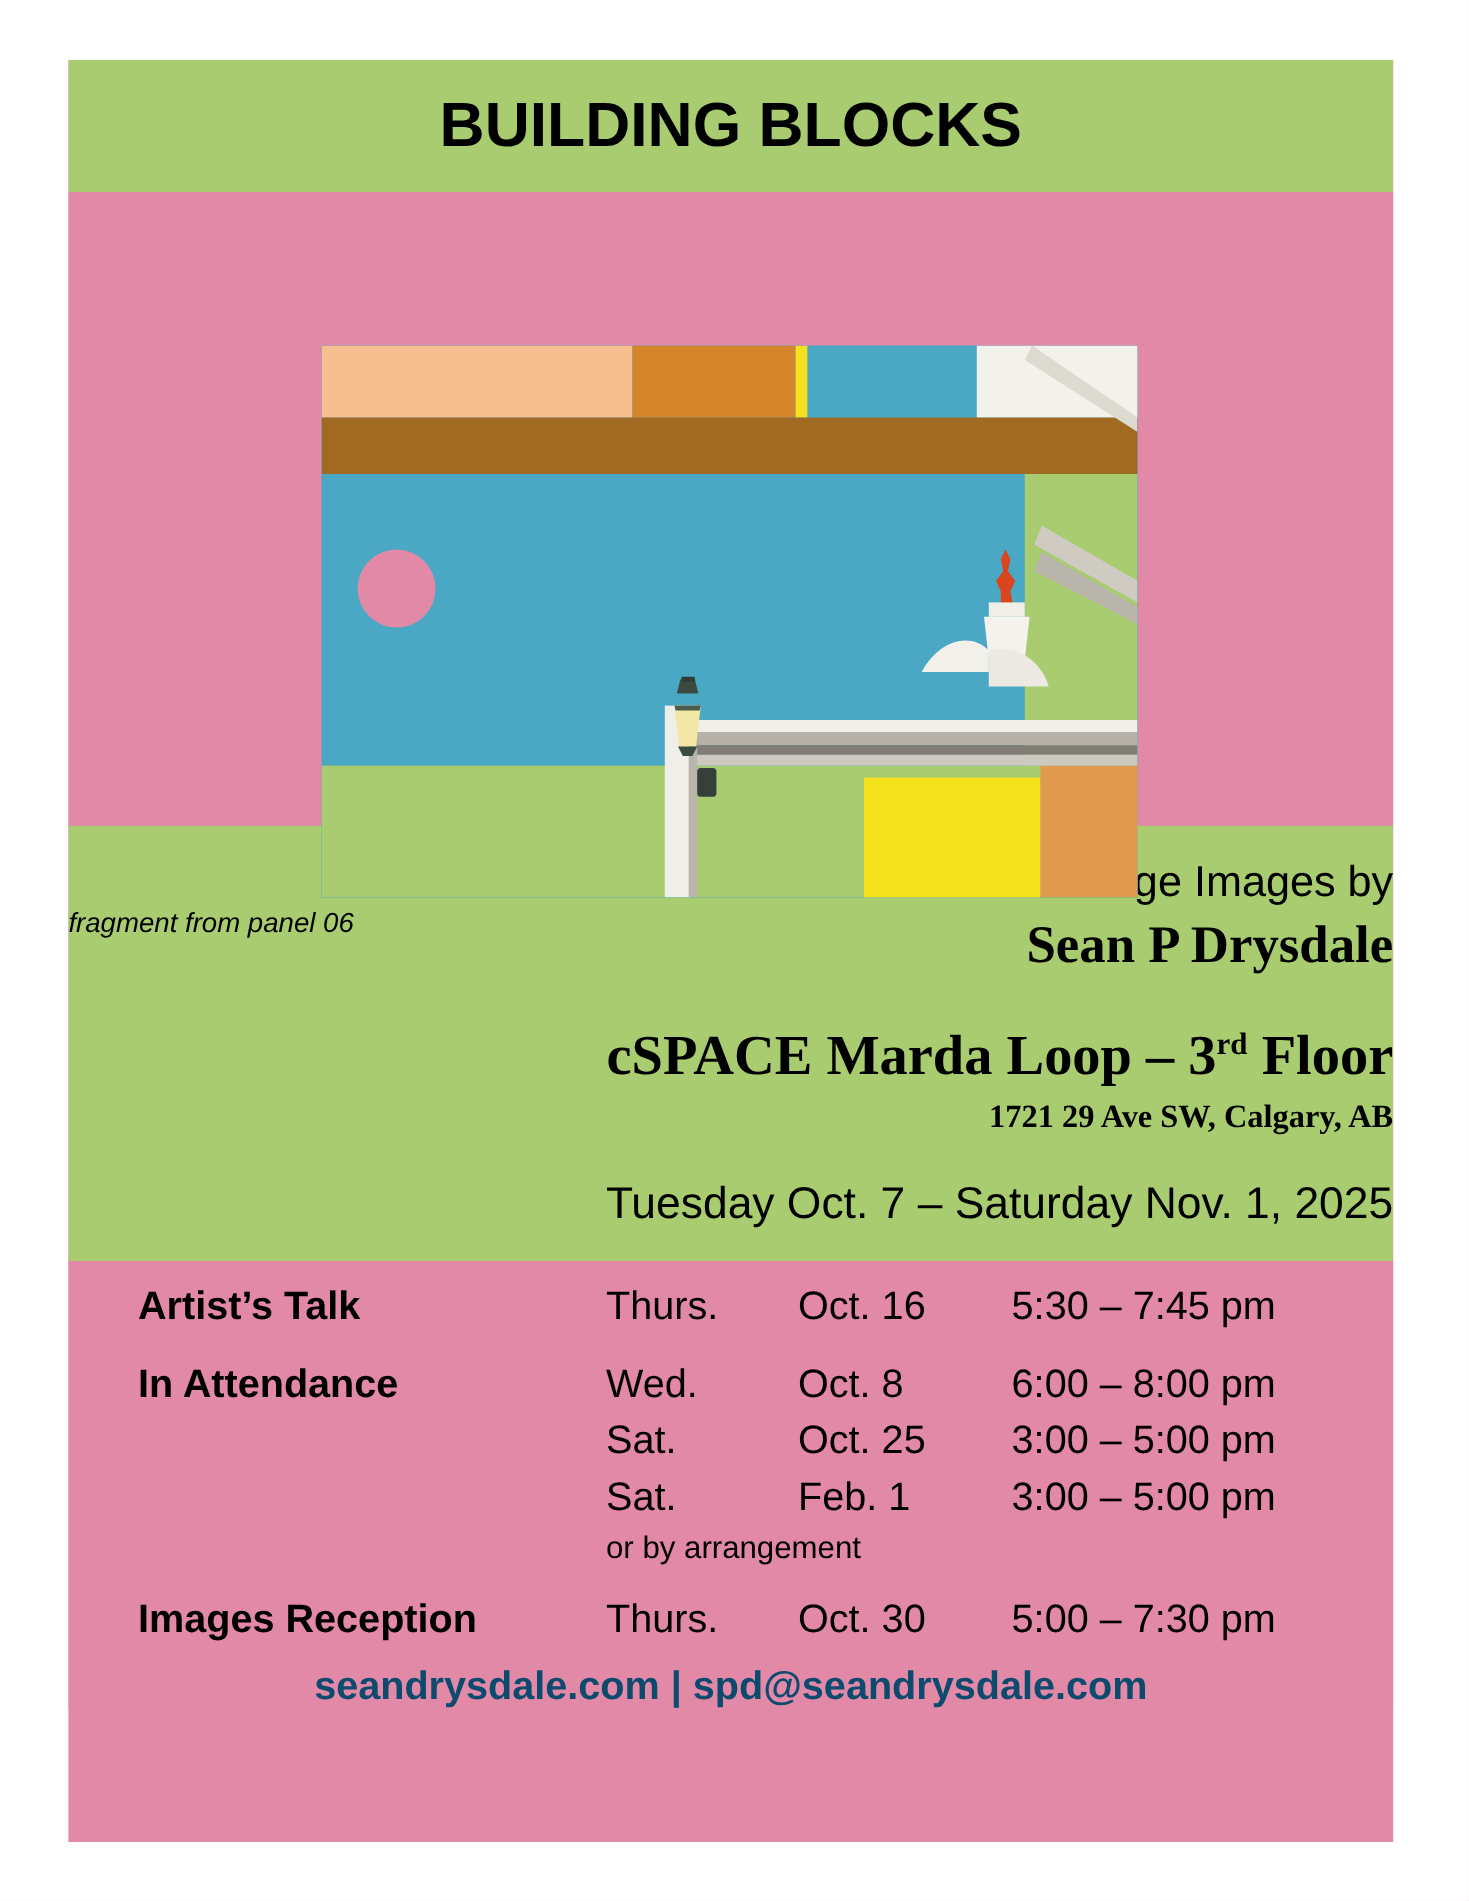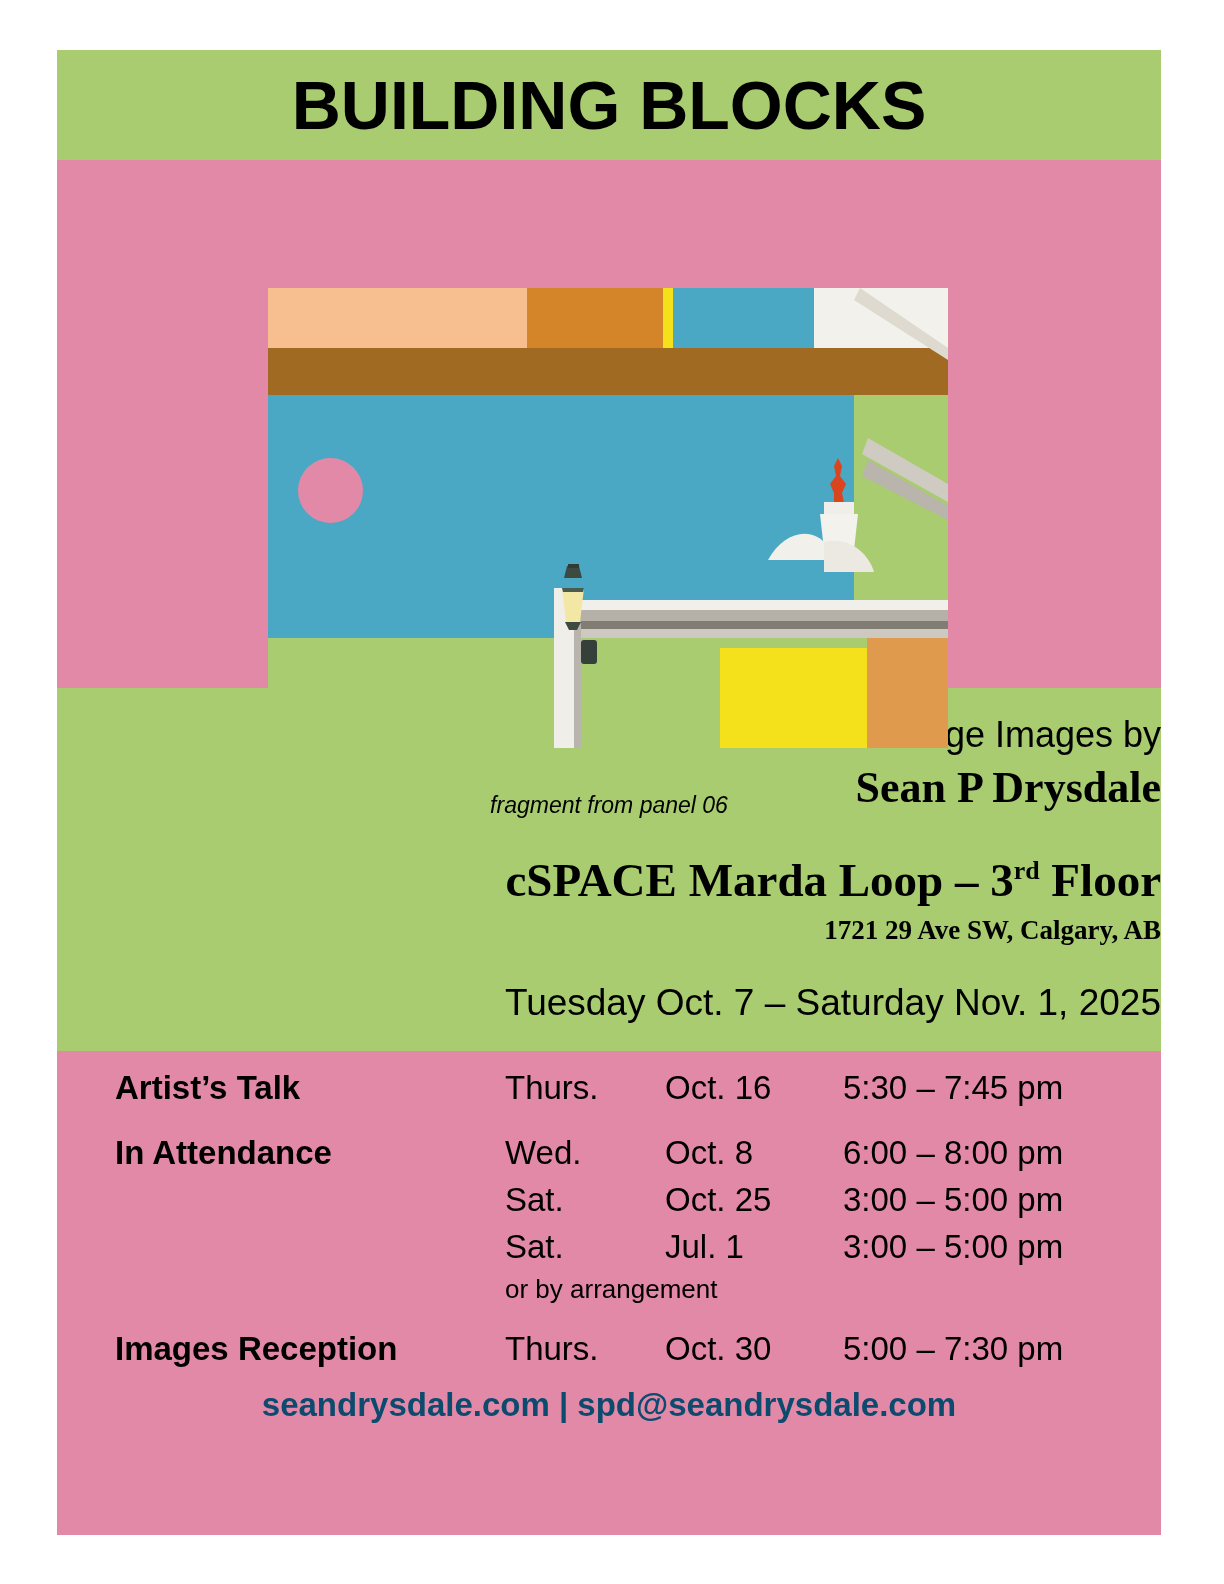--- a/index.html
+++ b/index.html
@@ -25,21 +25,21 @@
 
   
   .title-band {
     height: 110px;
     background: #a8cc6f;
     display: flex;
     align-items: center;
     justify-content: center;
   }
   .title-band .title {
-    font-size: 68px;
+    font-size: 52px;
     font-weight: bold;
     letter-spacing: 0px;
     color: #000;
     line-height: 1;
   }
 
   
   .image-band {
     height: 528px;
     background: #e389a8;
@@ -67,25 +67,23 @@
   .aw-lower-green { position:absolute; left:0; top:350px; width:680px; height:110px; background:#a8cc6f; }
   .aw-lower-yellow { position:absolute; left:452px; top:360px; width:147px; height:100px; background:#f5e11b; }
   .aw-lower-orange { position:absolute; left:599px; top:350px; width:81px; height:110px; background:#e09a4e; }
   
   .aw-rail1 { position:absolute; left:0; top:0; width:680px; height:460px; }
   .caption {
     position: absolute;
     left: 0;
     right: 0;
     top: 596px;
-    text-align: center;
     font-size: 23px;
     font-style: italic;
     color: #000;
-    margin-top: 36px;
   }
 
   
   .info-band {
     background: #a8cc6f;
     padding: 24px 0 22px 0;
     text-align: right;
   }
   .info-line1 {
     font-size: 36px;
@@ -244,21 +242,21 @@
     <div class="evt-row">
       <div class="evt-label"></div>
       <div class="evt-day">Sat.</div>
       <div class="evt-date">Oct. 25</div>
       <div class="evt-time">3:00 – 5:00 pm</div>
     </div>
 
     <div class="evt-row">
       <div class="evt-label"></div>
       <div class="evt-day">Sat.</div>
-      <div class="evt-date">Jul. 1</div>
+      <div class="evt-date">Feb. 1</div>
       <div class="evt-time">3:00 – 5:00 pm</div>
     </div>
 
     <div class="evt-note">or by arrangement</div>
 
     <div class="evt-spacer"></div>
 
     <div class="evt-row">
       <div class="evt-label">Images Reception</div>
       <div class="evt-day">Thurs.</div>

